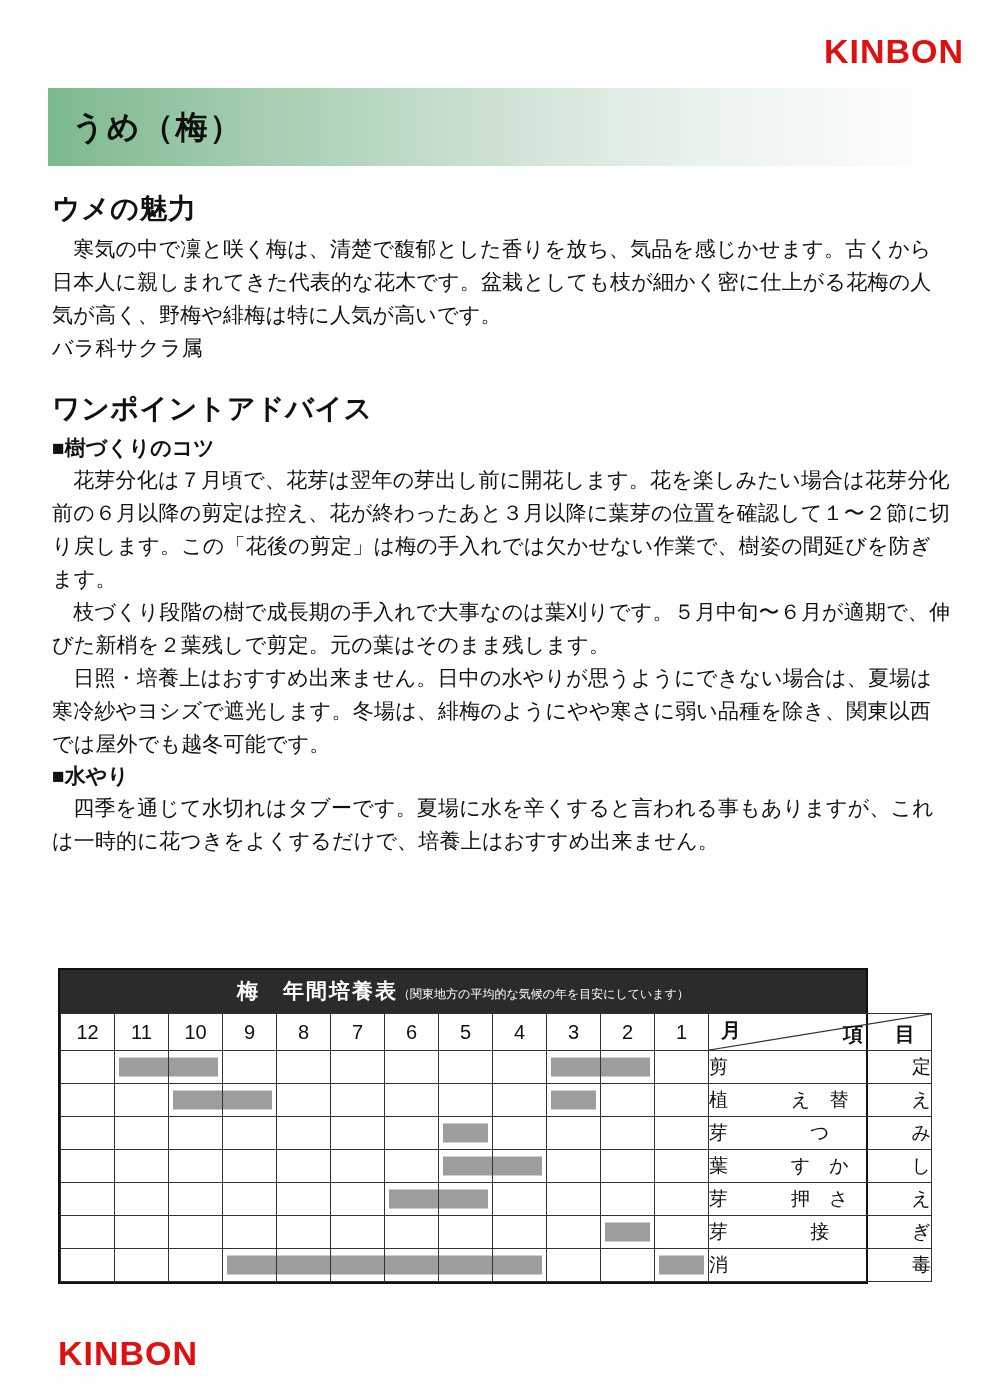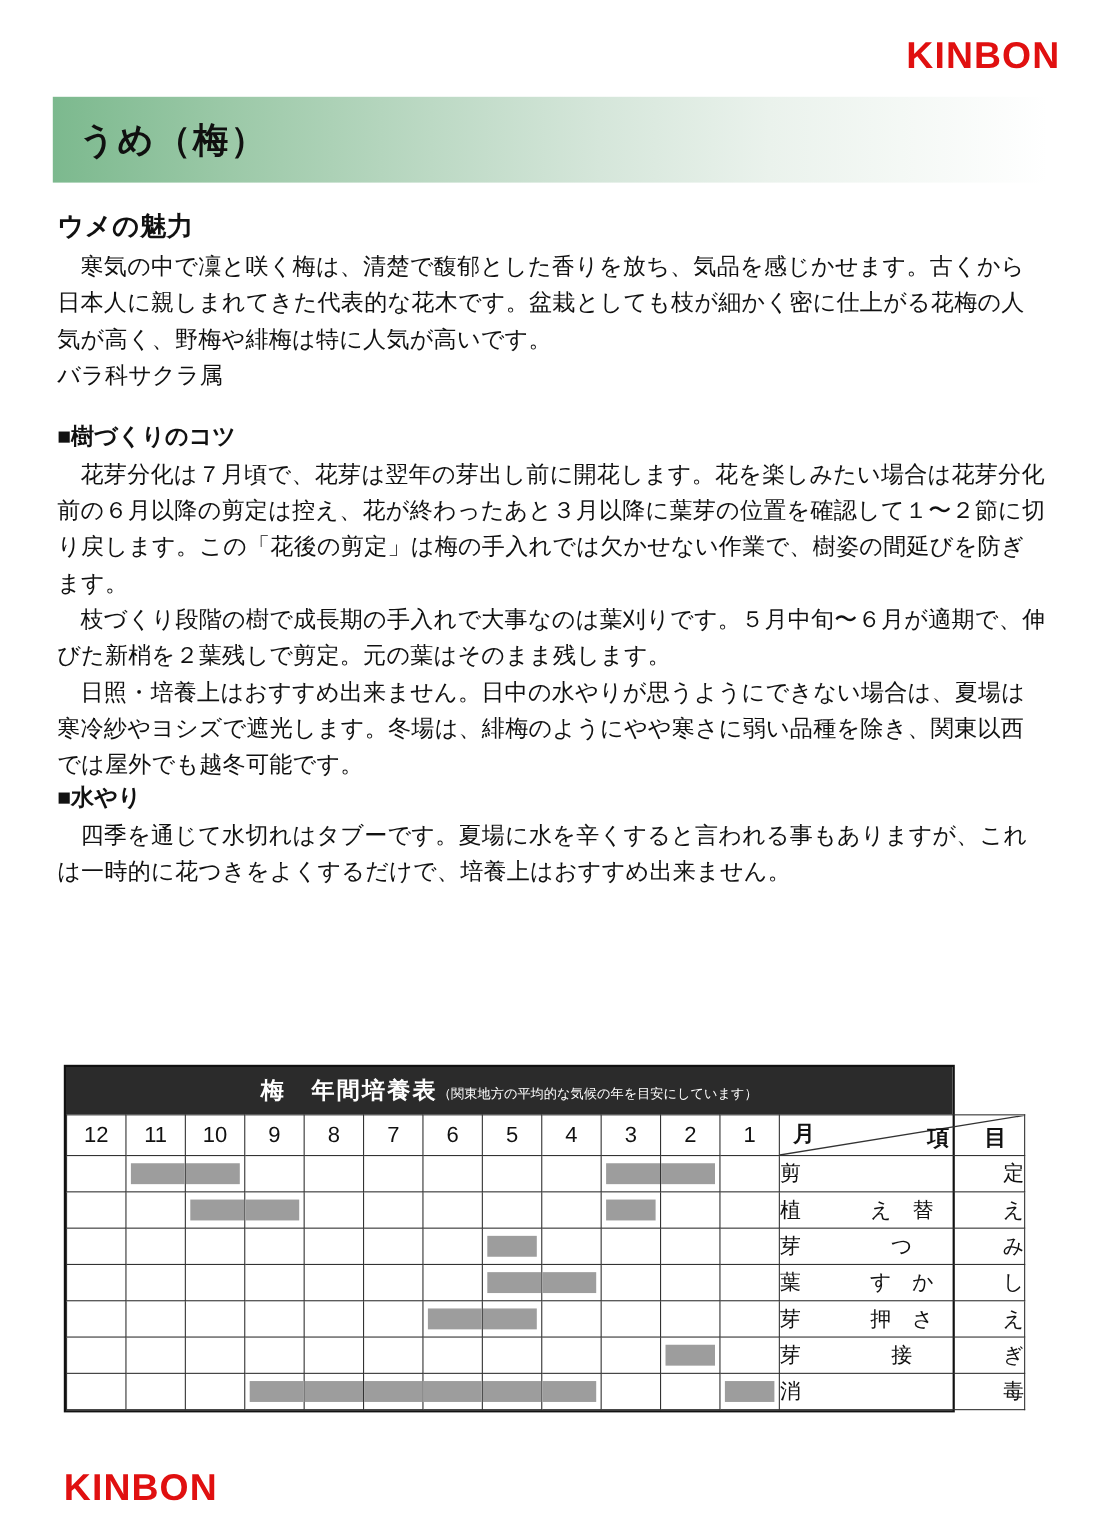--- a/index.html
+++ b/index.html
@@ -55,40 +55,39 @@
   }
 
   
   .body-area {
     position: absolute;
     top: 190px;
     left: 52px;
     width: 900px;
   }
   h2.sec {
-    font-size: 24px;
+    font-size: 28px;
     font-weight: bold;
     margin: 0 0 4px 0;
     letter-spacing: 0.5px;
   }
   p.line {
     font-size: 21px;
     line-height: 33px;
     margin: 0;
     letter-spacing: 0.2px;
   }
   .blockgap {
     height: 26px;
   }
   .sub {
     font-size: 21px;
     font-weight: bold;
     margin: 0;
     line-height: 31px;
-    font-family: Liberation Mono, monospace;
   }
 
   
   .chart-wrap {
     position: absolute;
     left: 58px;
     top: 968px;
     width: 810px;
     border: 2px solid #111111;
     box-sizing: border-box;
@@ -198,20 +197,21 @@
   <div class="title-text">うめ（梅）</div>
 
   <div class="body-area">
 
     <h2 class="sec">ウメの魅力</h2>
     <p class="line">　寒気の中で凜と咲く梅は、清楚で馥郁とした香りを放ち、気品を感じかせます。古くから日本人に親しまれてきた代表的な花木です。盆栽としても枝が細かく密に仕上がる花梅の人気が高く、野梅や緋梅は特に人気が高いです。</p>
     <p class="line">バラ科サクラ属</p>
 
     <div class="blockgap"></div>
 
+    <h2 class="sec">ワンポイントアドバイス</h2>
     <p class="sub">■樹づくりのコツ</p>
     <p class="line">　花芽分化は７月頃で、花芽は翌年の芽出し前に開花します。花を楽しみたい場合は花芽分化前の６月以降の剪定は控え、花が終わったあと３月以降に葉芽の位置を確認して１〜２節に切り戻します。この「花後の剪定」は梅の手入れでは欠かせない作業で、樹姿の間延びを防ぎます。</p>
     <p class="line">　枝づくり段階の樹で成長期の手入れで大事なのは葉刈りです。５月中旬〜６月が適期で、伸びた新梢を２葉残しで剪定。元の葉はそのまま残します。</p>
     <p class="line">　日照・培養上はおすすめ出来ません。日中の水やりが思うようにできない場合は、夏場は寒冷紗やヨシズで遮光します。冬場は、緋梅のようにやや寒さに弱い品種を除き、関東以西では屋外でも越冬可能です。</p>
     <p class="sub">■水やり</p>
     <p class="line">　四季を通じて水切れはタブーです。夏場に水を辛くすると言われる事もありますが、これは一時的に花つきをよくするだけで、培養上はおすすめ出来ません。</p>
 
   </div>
 
   <div class="chart-wrap">

